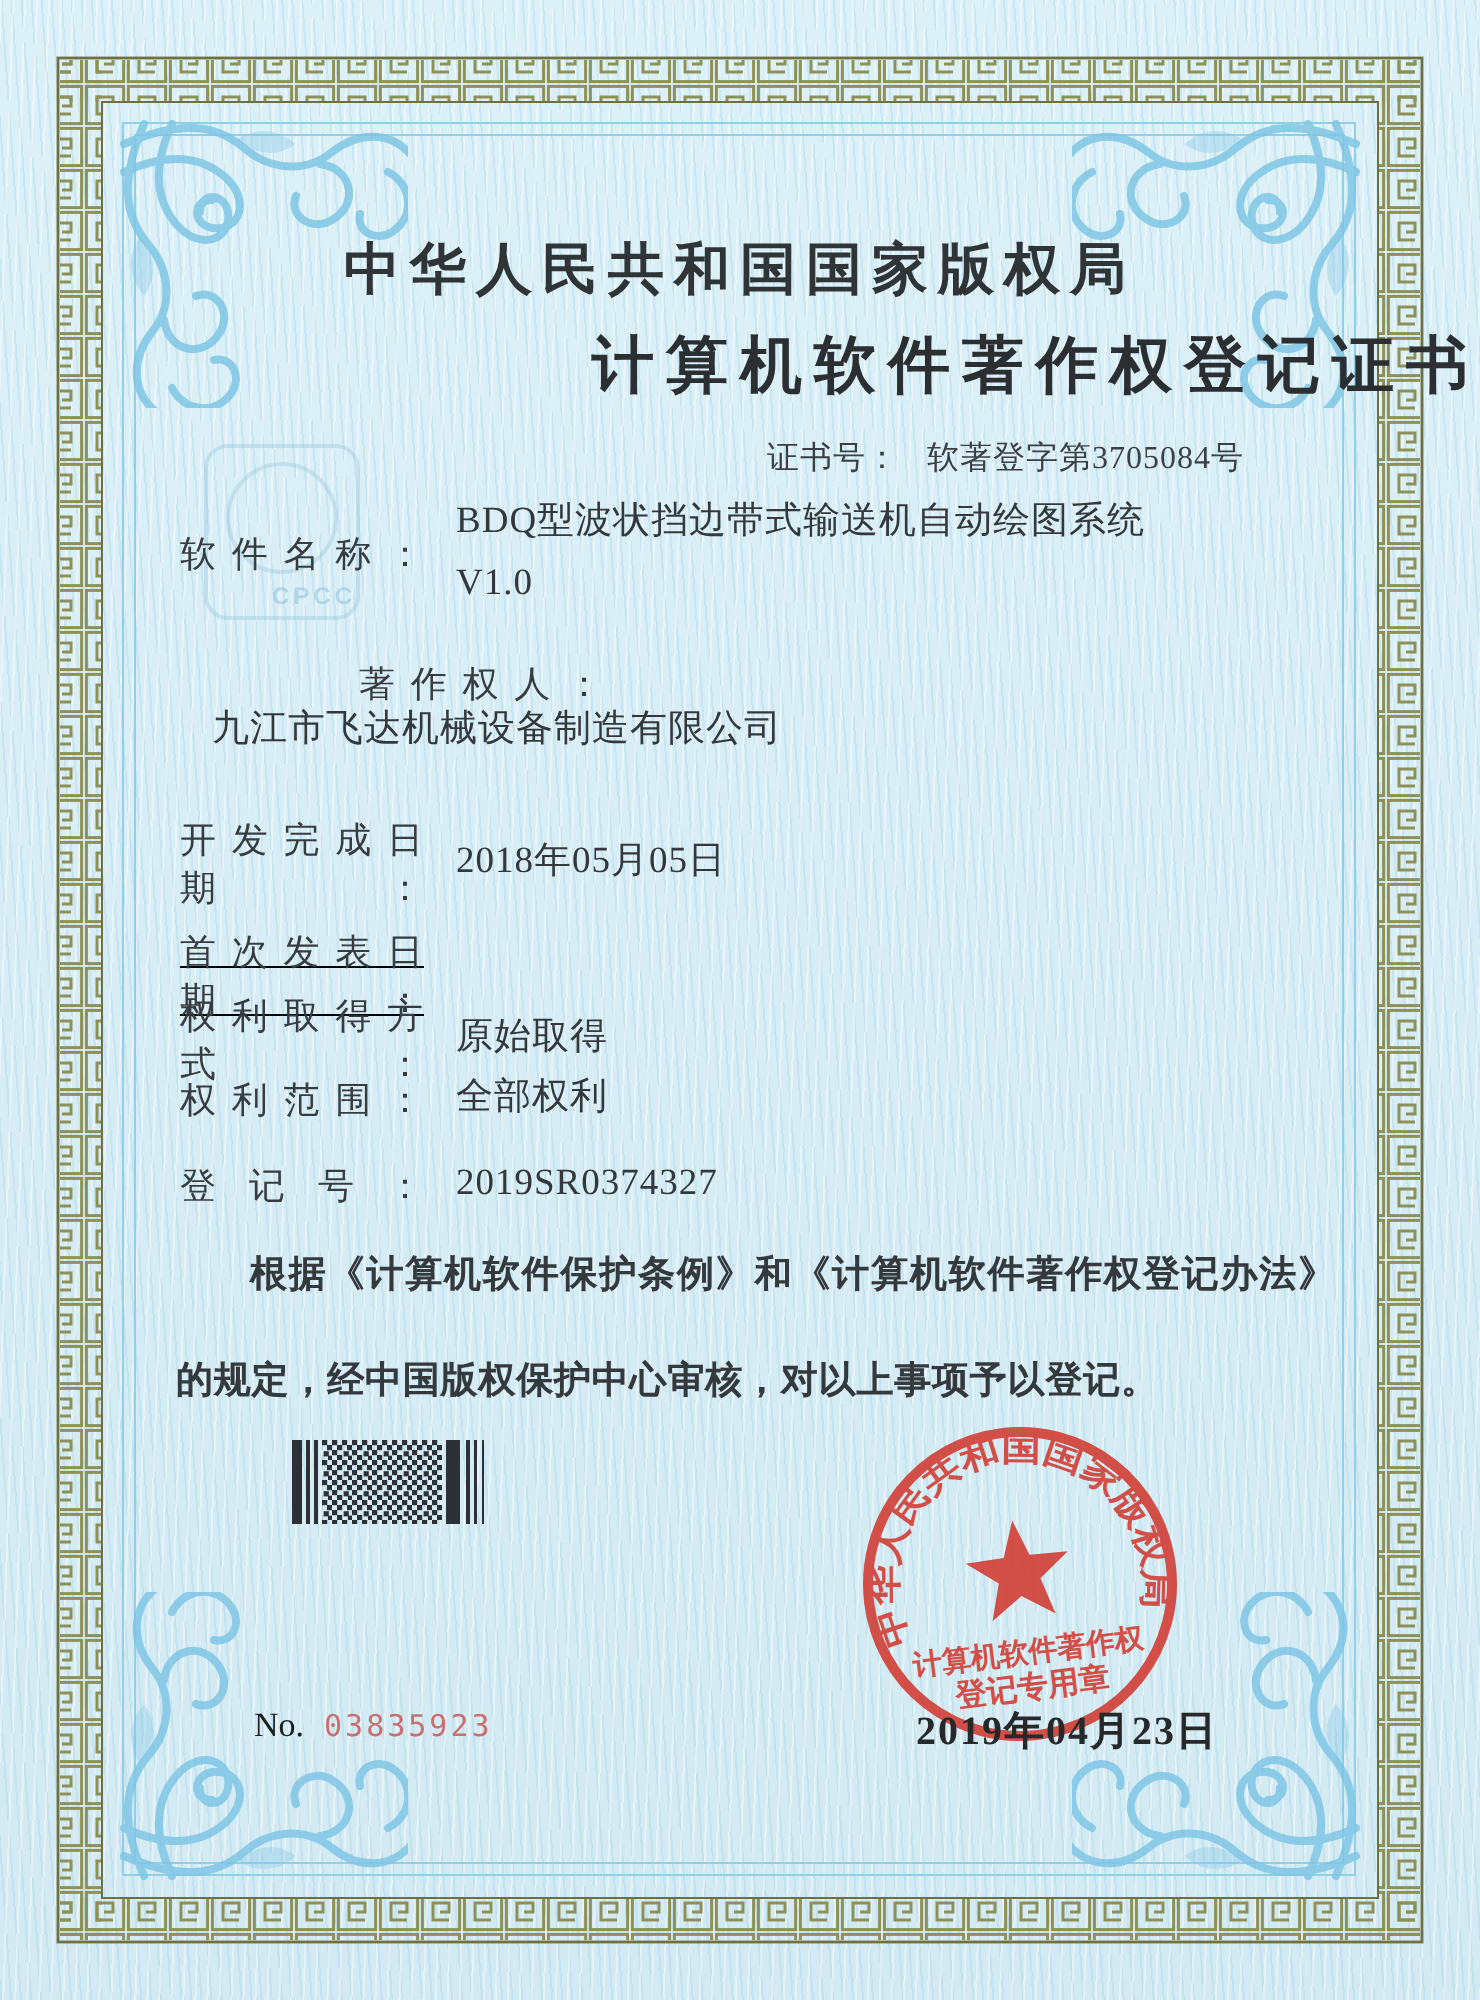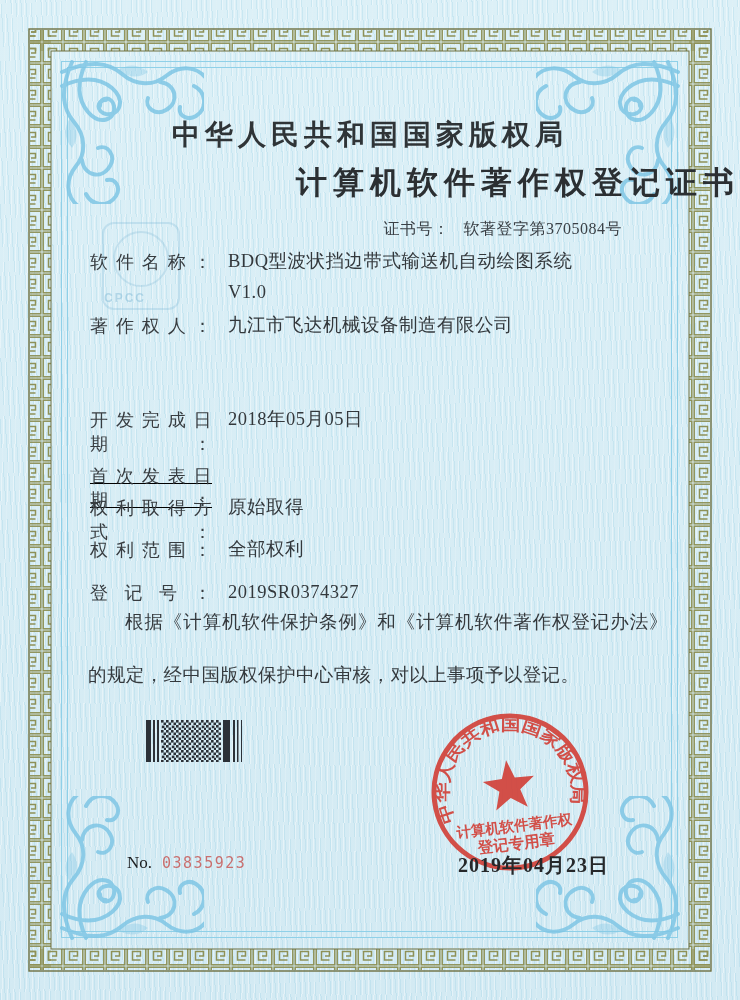--- a/index.html
+++ b/index.html
@@ -28,53 +28,53 @@
   
   .watermark{
     position:absolute;left:102px;top:222px;width:74px;height:84px;
     border:2px solid rgba(128,185,214,.40);border-radius:12px;opacity:.75;
   }
   .watermark .wm-circle{
     position:absolute;left:9px;top:7px;width:52px;height:52px;border-radius:50%;
     border:2px solid rgba(128,185,214,.38);
   }
   .watermark .wm-text{
-    position:absolute;left:0;right:0;bottom:3px;text-align:left;
+    position:absolute;left:0;right:0;bottom:3px;text-align:right;
     font-family:"Liberation Sans","DejaVu Sans",sans-serif;
     font-size:12px;letter-spacing:2px;color:rgba(118,178,210,.55);font-weight:bold;
   }
   
   .authority{
     position:absolute;left:0;top:116px;width:100%;text-align:center;
     font-size:28px;font-weight:bold;letter-spacing:5px;color:#2f3437;
   }
   .cert-title{
     position:absolute;left:0;top:162px;width:100%;text-align:right;
     font-size:31px;font-weight:bold;letter-spacing:6px;color:#2b2f32;
   }
   .cert-no{
     position:absolute;top:219px;right:118px;
     font-size:16px;color:#3a4046;letter-spacing:.5px;text-align:center;
   }
   .cert-no .cn-value{margin-left:14px;}
   
-  .field-row{position:absolute;left:90px;display:flex;align-items:flex-start;}
+  .field-row{position:absolute;left:90px;display:flex;align-items:center;}
   .field-label{
     display:inline-block;width:122px;font-size:18px;color:#373c40;
     text-align:justify;text-align-last:justify;flex:none;letter-spacing:.5px;
   }
   .field-value{margin-left:16px;font-size:18.5px;color:#33383c;letter-spacing:.5px;line-height:1.25;}
   .field-value .v2{margin-top:8px;}
-  .row-0{top:250px;} .row-1{top:314px;} .row-2{top:408px;}
+  .row-0{top:250px;} .row-1{top:330px;flex-direction:column;} .row-2{top:408px;}
   .row-3{top:464px;text-decoration:underline;} .row-4{top:496px;} .row-5{top:538px;} .row-6{top:581px;}
   
   .statement{
-    position:absolute;left:88px;top:596px;width:580px;
+    position:absolute;left:88px;top:612px;width:580px;
     font-size:18.5px;line-height:2.85;letter-spacing:.4px;color:#34393d;
-    text-indent:2em;text-align:justify;
+    text-indent:2em;text-align:justify;font-weight:bold;
   }
   
   .barcode{position:absolute;left:146px;top:720px;width:103px;height:42px;}
   
   .seal{position:absolute;left:420px;top:702px;width:180px;height:180px;transform:rotate(-7deg);opacity:.92;}
   .issue-date{
     position:absolute;left:444px;top:852px;font-size:20px;font-weight:bold;
     color:#26282a;letter-spacing:1px;padding-left:14px;
   }
   

